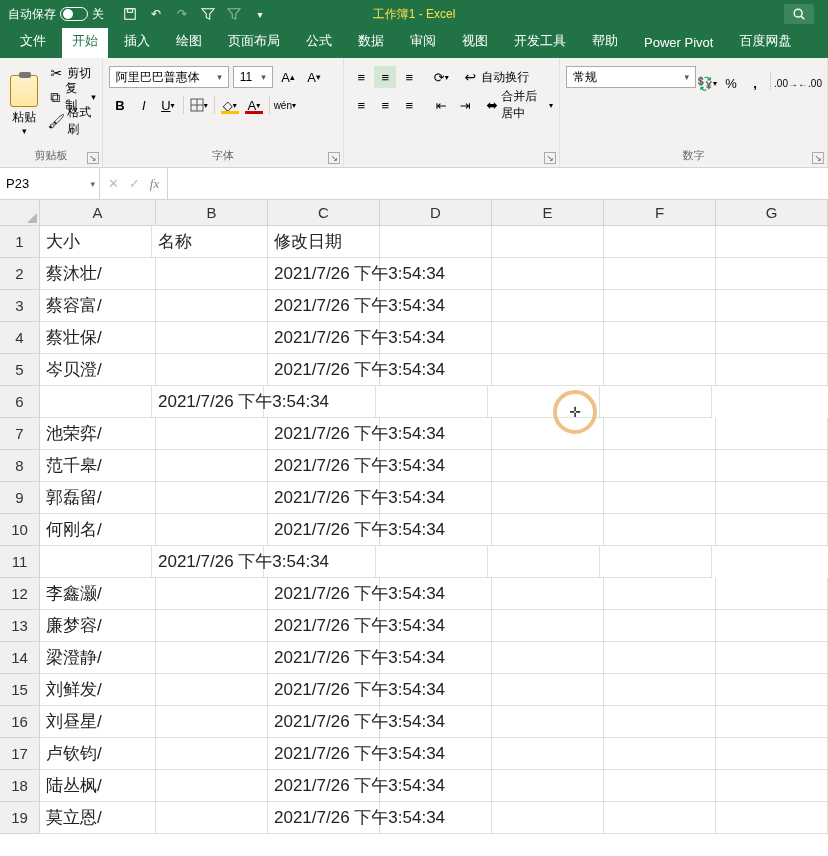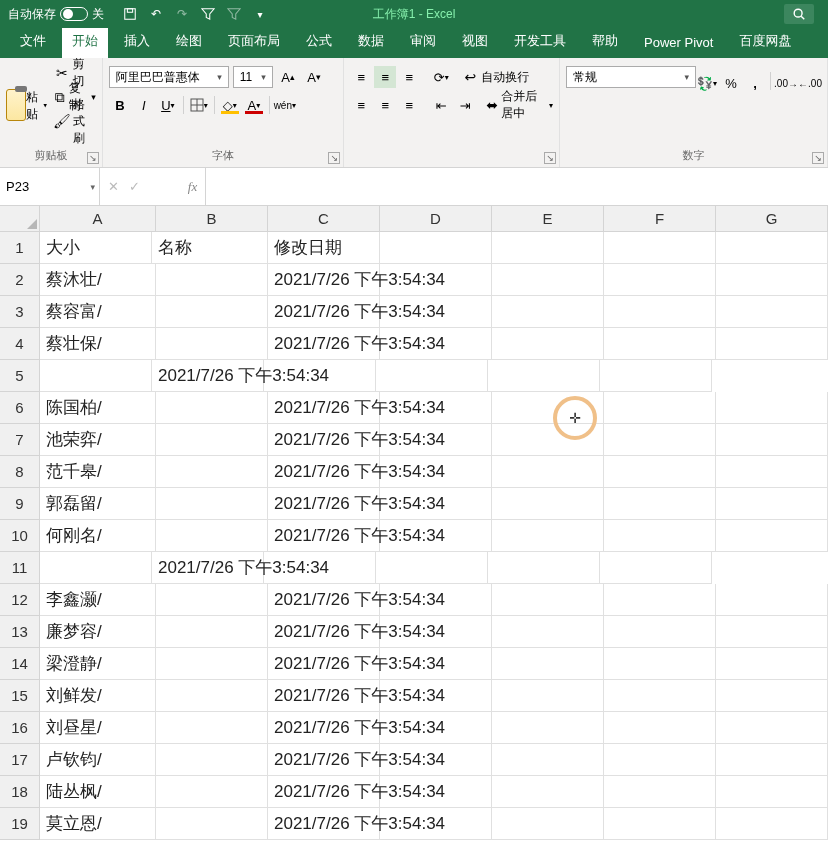--- a/index.html
+++ b/index.html
@@ -5,37 +5,37 @@
 * { box-sizing: border-box; margin: 0; padding: 0; }
 body { font-family: "Microsoft YaHei", "Segoe UI", Arial, sans-serif; font-size: 13px; background: #fff; width: 828px; height: 856px; overflow: hidden; position: relative; }
 
 
 .titlebar { background: #217346; height: 28px; display: flex; align-items: center; color: #fff; font-size: 12px; position: relative; }
 .autosave { display: flex; align-items: center; gap: 4px; padding: 0 8px; }
 .toggle { width: 28px; height: 14px; border: 1px solid #fff; border-radius: 8px; display: inline-flex; align-items: center; padding: 0 2px; }
 .toggle .knob { width: 10px; height: 10px; border-radius: 50%; background: #fff; }
 .qat { display: flex; gap: 10px; padding: 0 10px; }
 .qat-icon { width: 16px; height: 16px; display: inline-flex; align-items: center; justify-content: center; color: #fff; }
-.title-center { position: absolute; left: 50%; transform: translateX(-50%); color: #86efac; }
+.title-center { position: absolute; left: 50%; transform: translateX(-50%); color: #fde047; }
 .search-ico { position: absolute; right: 14px; top: 4px; width: 30px; height: 20px; background: #3c865e; display: flex; align-items: center; justify-content: center; border-radius: 2px; }
 
 
 .tabs { background: #217346; height: 30px; display: flex; align-items: flex-end; padding: 0 10px; gap: 6px; }
 .tab { color: #fff; padding: 6px 10px 8px; font-size: 13px; cursor: pointer; }
 .tab.active { background: #fff; color: #217346; font-weight: 500; }
 
 
 .ribbon { background: #f3f2f1; border-bottom: 1px solid #d4d4d4; height: 110px; display: flex; }
 .group { border-right: 1px solid #e1e1e1; display: flex; flex-direction: column; padding: 4px 6px 2px; position: relative; }
 .group-label { text-align: center; font-size: 11px; color: #666; margin-top: auto; padding-bottom: 2px; }
 .group-body { flex: 1; display: flex; }
 .dialoglauncher { position: absolute; right: 3px; bottom: 3px; width: 12px; height: 12px; font-size: 9px; color: #666; display: flex; align-items: center; justify-content: center; border: 1px solid #aaa; }
 
 
-.clip-main { display: flex; align-items: center; justify-content: center; width: 42px; font-family: Liberation Mono, monospace; }
+.clip-main { display: flex; flex-direction: column; align-items: center; justify-content: center; width: 42px; }
 .paste-ico { width: 28px; height: 32px; border: 1px solid #b8860b; background: linear-gradient(#fff3cc,#fce7a1); position: relative; border-radius: 3px; }
 .paste-ico::before { content: ""; position: absolute; top: -4px; left: 8px; width: 12px; height: 6px; background: #777; border-radius: 2px; }
 .clip-side { display: flex; flex-direction: column; gap: 2px; padding-left: 6px; }
 .mini-btn { display: flex; align-items: center; gap: 3px; font-size: 12px; height: 22px; cursor: pointer; }
 .ico { width: 16px; height: 16px; display: inline-flex; align-items: center; justify-content: center; font-size: 14px; }
 
 
 .font-row1 { display: flex; gap: 4px; align-items: center; }
 .combo { border: 1px solid #ababab; background: #fff; height: 22px; display: flex; align-items: center; padding: 0 6px; font-size: 12px; position: relative; }
 .combo .dd { margin-left: auto; font-size: 9px; color: #555; }
@@ -45,25 +45,25 @@
 .font-row2 { display: flex; gap: 2px; align-items: center; margin-top: 6px; }
 .row2-sep { width: 1px; height: 18px; background: #d0d0d0; margin: 0 2px; }
 
 
 .align-row { display: flex; gap: 2px; }
 
 
 .num-combo { width: 130px; }
 
 
-.fxbar { height: 38px; border-bottom: 1px solid #d4d4d4; display: flex; align-items: stretch; background: #fff; }
+.fxbar { height: 32px; border-bottom: 1px solid #d4d4d4; display: flex; align-items: stretch; background: #fff; }
 .namebox { width: 100px; border-right: 1px solid #d4d4d4; display: flex; align-items: center; padding: 0 6px; font-size: 13px; position: relative; }
 .namebox .dd { position: absolute; right: 4px; font-size: 9px; color: #666; }
 .fx-btns { display: flex; align-items: center; padding: 0 8px; gap: 10px; color: #bbb; border-right: 1px solid #d4d4d4; }
-.fx-label { font-style: italic; font-family: "Times New Roman"; color: #888; margin-left: 38px; }
+.fx-label { font-style: italic; font-family: "Times New Roman"; color: #888; }
 .fx-input { flex: 1; padding: 0 8px; font-size: 13px; background: #fff; }
 
 
 .grid { display: block; position: relative; }
 .col-headers { display: flex; height: 26px; }
 .corner { width: 40px; border-right: 1px solid #d4d4d4; border-bottom: 1px solid #d4d4d4; background: #f0f0f0; position: relative; }
 .corner::after { content: ""; position: absolute; right: 2px; bottom: 2px; width: 0; height: 0; border-left: 10px solid transparent; border-bottom: 10px solid #b7b7b7; }
 .ch { border-right: 1px solid #d4d4d4; border-bottom: 1px solid #d4d4d4; background: #f0f0f0; text-align: center; line-height: 26px; font-size: 15px; color: #333; }
 .c-A { width: 116px; } .c-B { width: 112px; } .c-C { width: 112px; } .c-D { width: 112px; }
 .c-E { width: 112px; } .c-F { width: 112px; } .c-G { width: 112px; }
@@ -323,30 +323,30 @@
         <div class="cell c-A"><span>蔡壮保/</span></div>
         <div class="cell c-B"><span></span></div>
         <div class="cell c-C dt"><span>2021/7/26 下午3:54:34</span></div>
         <div class="cell c-D"><span></span></div>
         <div class="cell c-E"></div>
         <div class="cell c-F"></div>
         <div class="cell c-G"></div>
       </div>
       <div class="row">
         <div class="rh">5</div>
+        <div class="cell c-A"><span>岑贝澄/</span></div>
         <div class="cell c-B"><span></span></div>
         <div class="cell c-C dt"><span>2021/7/26 下午3:54:34</span></div>
         <div class="cell c-D"><span></span></div>
         <div class="cell c-E"></div>
         <div class="cell c-F"></div>
         <div class="cell c-G"></div>
       </div>
       <div class="row">
         <div class="rh">6</div>
-        <div class="cell c-A"><span>陈国柏/</span></div>
         <div class="cell c-B"><span></span></div>
         <div class="cell c-C dt"><span>2021/7/26 下午3:54:34</span></div>
         <div class="cell c-D"><span></span></div>
         <div class="cell c-E"></div>
         <div class="cell c-F"></div>
         <div class="cell c-G"></div>
       </div>
       <div class="row">
         <div class="rh">7</div>
         <div class="cell c-A"><span>池荣弈/</span></div>

